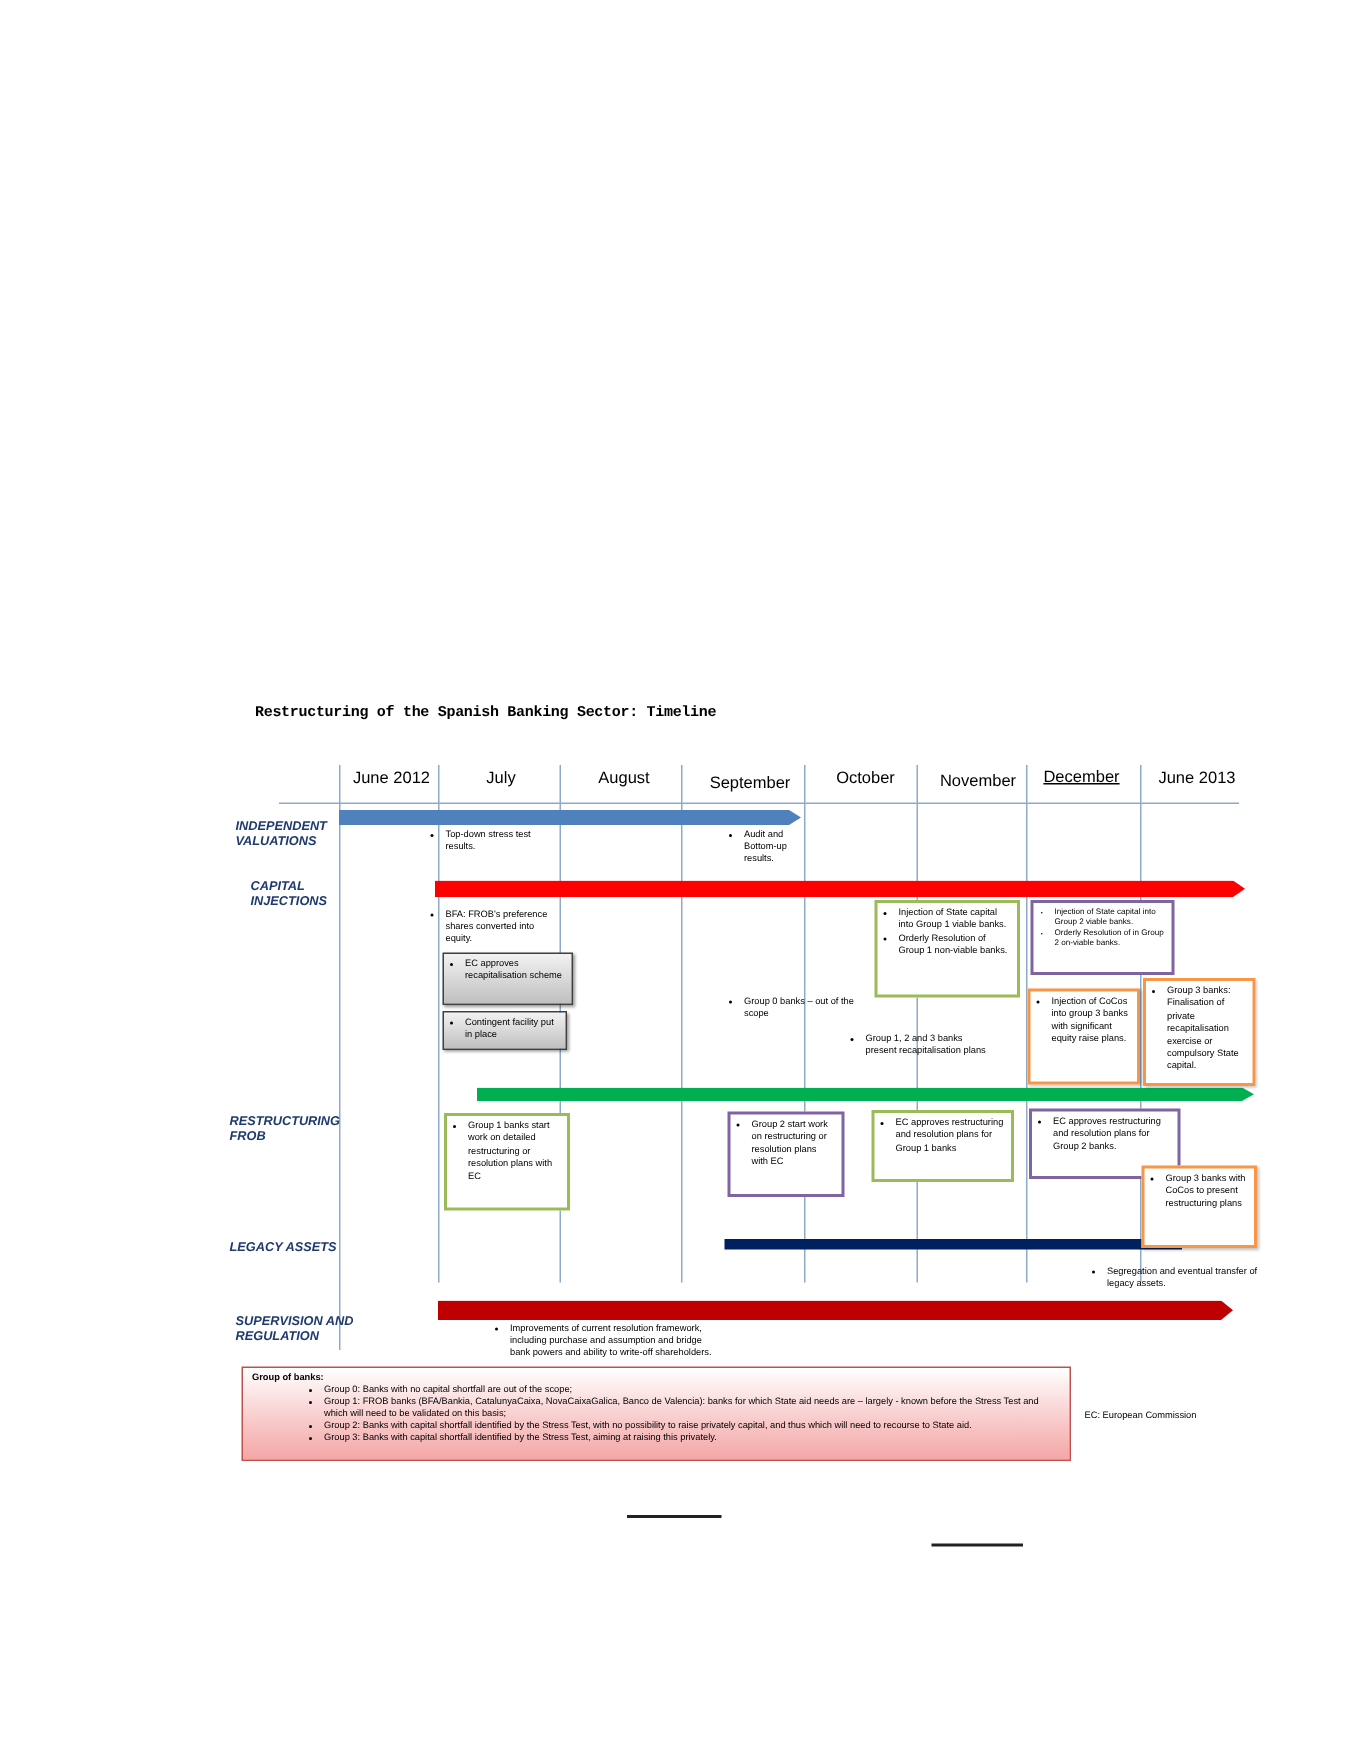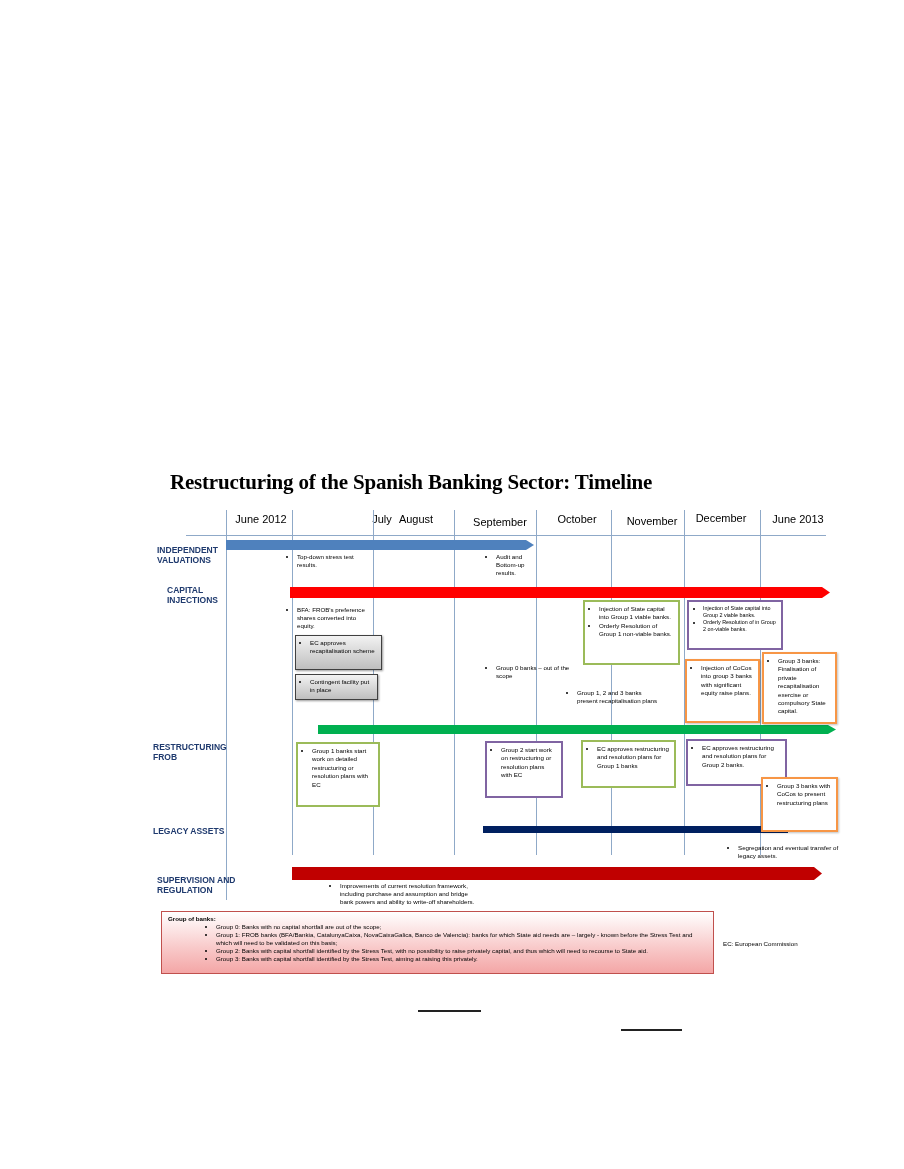--- a/index.html
+++ b/index.html
@@ -1,24 +1,24 @@
 <!DOCTYPE html>
 <html><head>
 <meta charset="utf-8">
 <style>
   html, body { margin: 0; padding: 0; background: #ffffff; }
   body { width: 904px; height: 1169px; position: relative; overflow: hidden;
          font-family: "Liberation Sans", sans-serif; color: #000; }
   .abs { position: absolute; }
-  .title { left: 170px; top: 470px; font-size: 21px; font-weight: bold;
-           font-family: Liberation Serif, serif; letter-spacing: -0.2px; }
+  .title { left: 170px; top: 470px; font-size: 10px; font-weight: bold;
+           font-family: Liberation Mono, monospace; letter-spacing: -0.2px; }
   .month { top: 513px; font-size: 11px; text-align: center; width: 80px; }
   .vline { width: 1px; background: #8fa9c8; }
   .hline { height: 1px; background: #8fa9c8; }
-  .rowlabel { font-size: 8.5px; font-weight: bold; color: #1f3a6e; line-height: 10px; }
+  .rowlabel { font-size: 8.5px; font-weight: bold; color: #1f3a6e; line-height: 10px; font-style: italic; }
   .bar { height: 10px; }
   .bar-arrow { clip-path: polygon(0 0, calc(100% - 8px) 0, 100% 50%, calc(100% - 8px) 100%, 0 100%); }
   .note { font-size: 6.2px; line-height: 8.2px; font-family: "Liberation Sans", sans-serif; }
   .note ul { margin: 0; padding-left: 10px; }
   .note li { margin: 0; }
   .box { background: #fff; border: 2px solid; padding: 3px 4px 3px 2px; box-sizing: border-box;
          font-size: 6.2px; line-height: 8.4px; }
   .box ul { margin: 0; padding-left: 12px; }
   .box.green { border-color: #9bbb59; }
   .box.purple { border-color: #8064a2; }
@@ -31,26 +31,26 @@
             font-size: 6.2px; line-height: 8px; padding: 3px 6px; }
   .legend ul { margin: 0; padding-left: 48px; }
   .footline { height: 2px; background: #222; }
 </style>
 </head>
 <body>
 
 <div class="abs title">Restructuring of the Spanish Banking Sector:  Timeline</div>
 
 <div class="abs month" style="left:221px;">June 2012</div>
-<div class="abs month" style="left:294px;margin-left:48px;">July</div>
+<div class="abs month" style="left:294px;">July</div>
 <div class="abs month" style="left:376px;">August</div>
 <div class="abs month" style="left:460px;top:516px;">September</div>
 <div class="abs month" style="left:537px;">October</div>
 <div class="abs month" style="left:612px;top:515px;">November</div>
-<div class="abs month" style="left:681px;top:512px;">December</div>
+<div class="abs month" style="left:681px;top:512px;text-decoration:underline;">December</div>
 <div class="abs month" style="left:758px;">June 2013</div>
 
 <div class="abs hline" style="left:186px;top:535px;width:640px;"></div>
 <div class="abs vline" style="left:226px;top:510px;height:390px;"></div>
 <div class="abs vline" style="left:292px;top:510px;height:345px;"></div>
 <div class="abs vline" style="left:373px;top:510px;height:345px;"></div>
 <div class="abs vline" style="left:454px;top:510px;height:345px;"></div>
 <div class="abs vline" style="left:536px;top:510px;height:345px;"></div>
 <div class="abs vline" style="left:611px;top:510px;height:345px;"></div>
 <div class="abs vline" style="left:684px;top:510px;height:345px;"></div>

